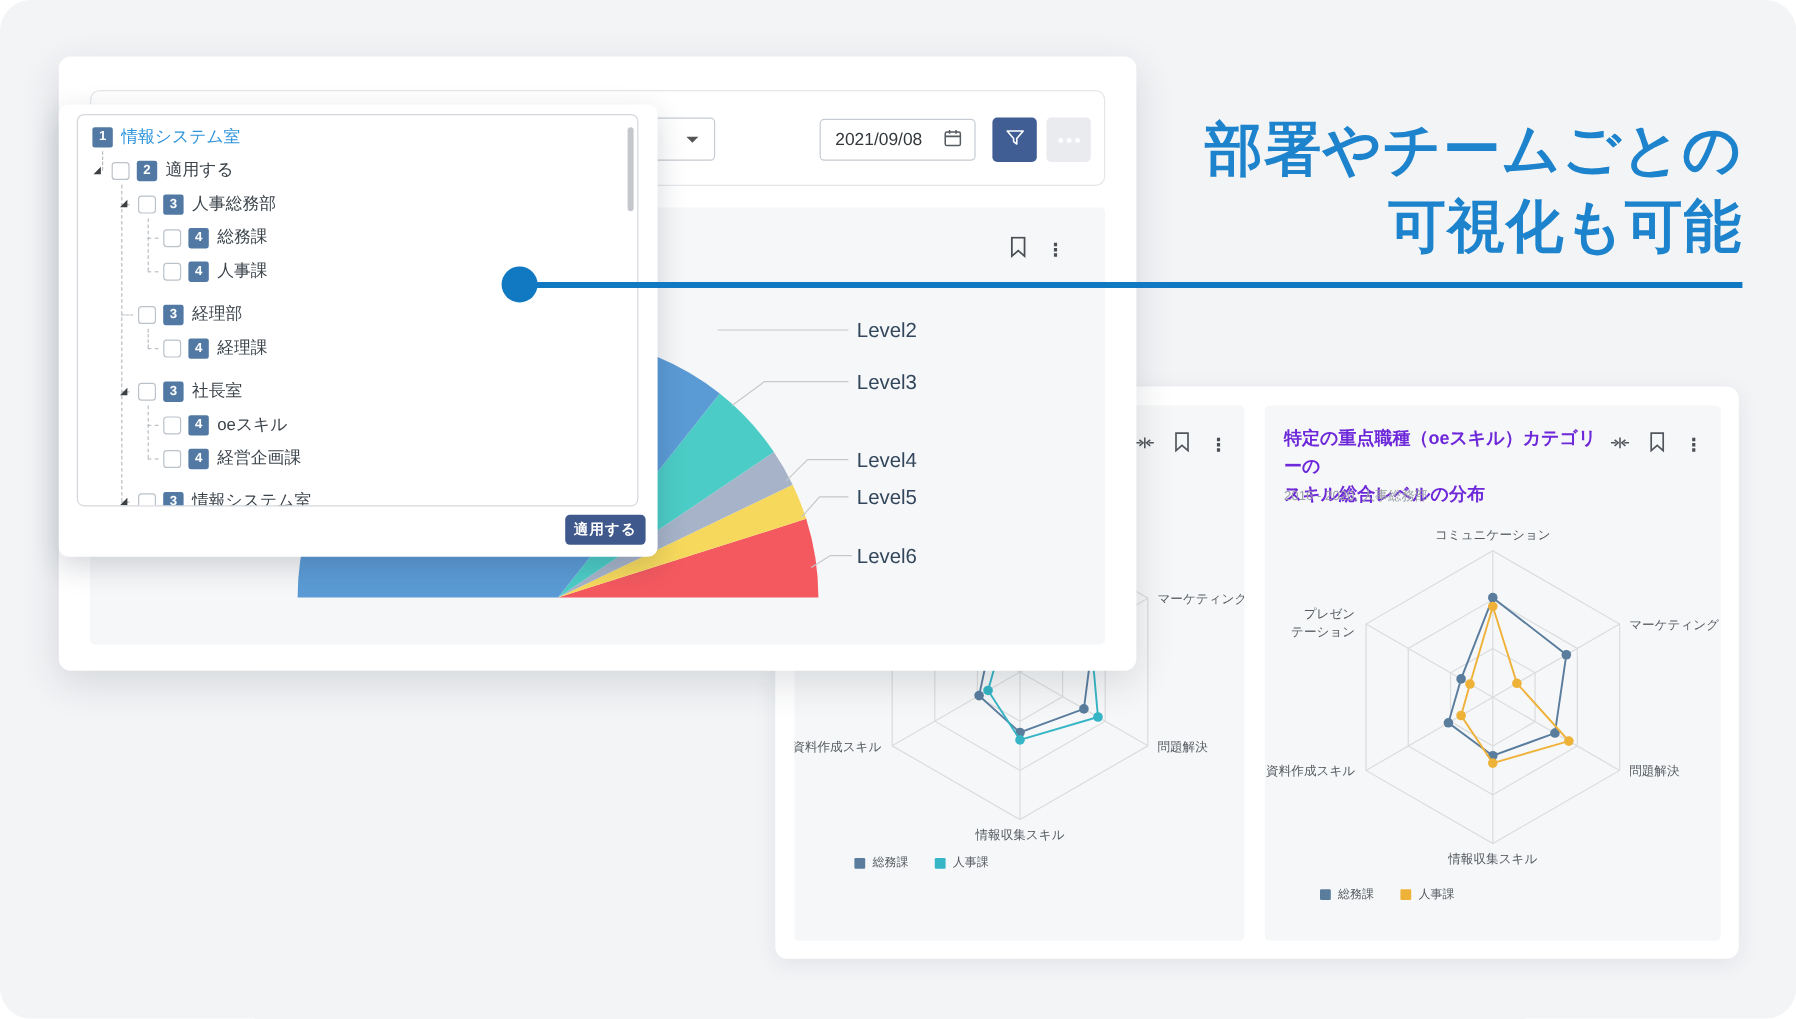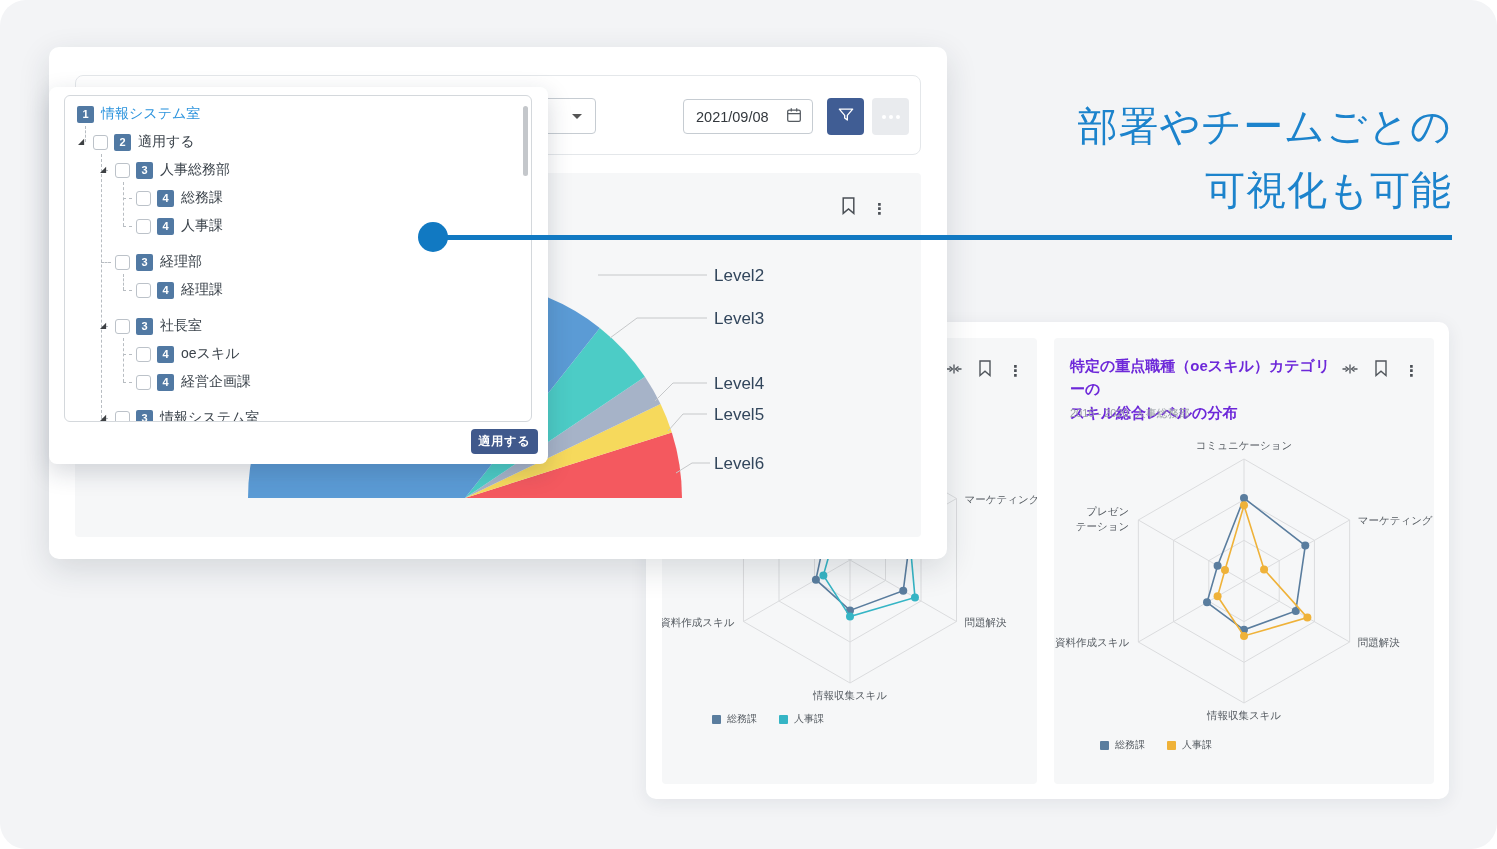--- a/index.html
+++ b/index.html
@@ -52,21 +52,21 @@
   .guide{position:absolute;border-left:1px dashed #b8bdc2;width:0;}
   .gstub{position:absolute;border-top:1px dashed #b8bdc2;height:0;}
   .scroll-thumb{position:absolute;right:3px;top:10px;width:5px;height:70px;border-radius:3px;background:#c4c7cb;cursor:pointer;}
   .apply-btn{position:absolute;right:10px;bottom:10px;width:67px;height:25px;border:none;border-radius:4px;color:#fff;font-size:12px;font-weight:bold;letter-spacing:1px;cursor:pointer;display:flex;align-items:center;justify-content:center;margin-top:48px;}
 
   
   #callout-line{position:absolute;left:433px;top:235px;width:1019px;height:5px;z-index:50;}
   #callout-dot{position:absolute;left:418px;top:222px;width:30px;height:30px;border-radius:50%;z-index:51;}
 
   
-  .headline{position:absolute;right:45px;top:94px;text-align:right;font-size:40px;font-weight:normal;line-height:64px;letter-spacing:1px;}
+  .headline{position:absolute;right:45px;top:94px;text-align:right;font-size:48px;font-weight:bold;line-height:64px;letter-spacing:1px;}
 
   svg text{font-family:"Liberation Sans","DejaVu Sans",sans-serif;}
 </style>
 </head>
 <body>
 
 <div id="app">
 
   <div class="bg-window">
 

